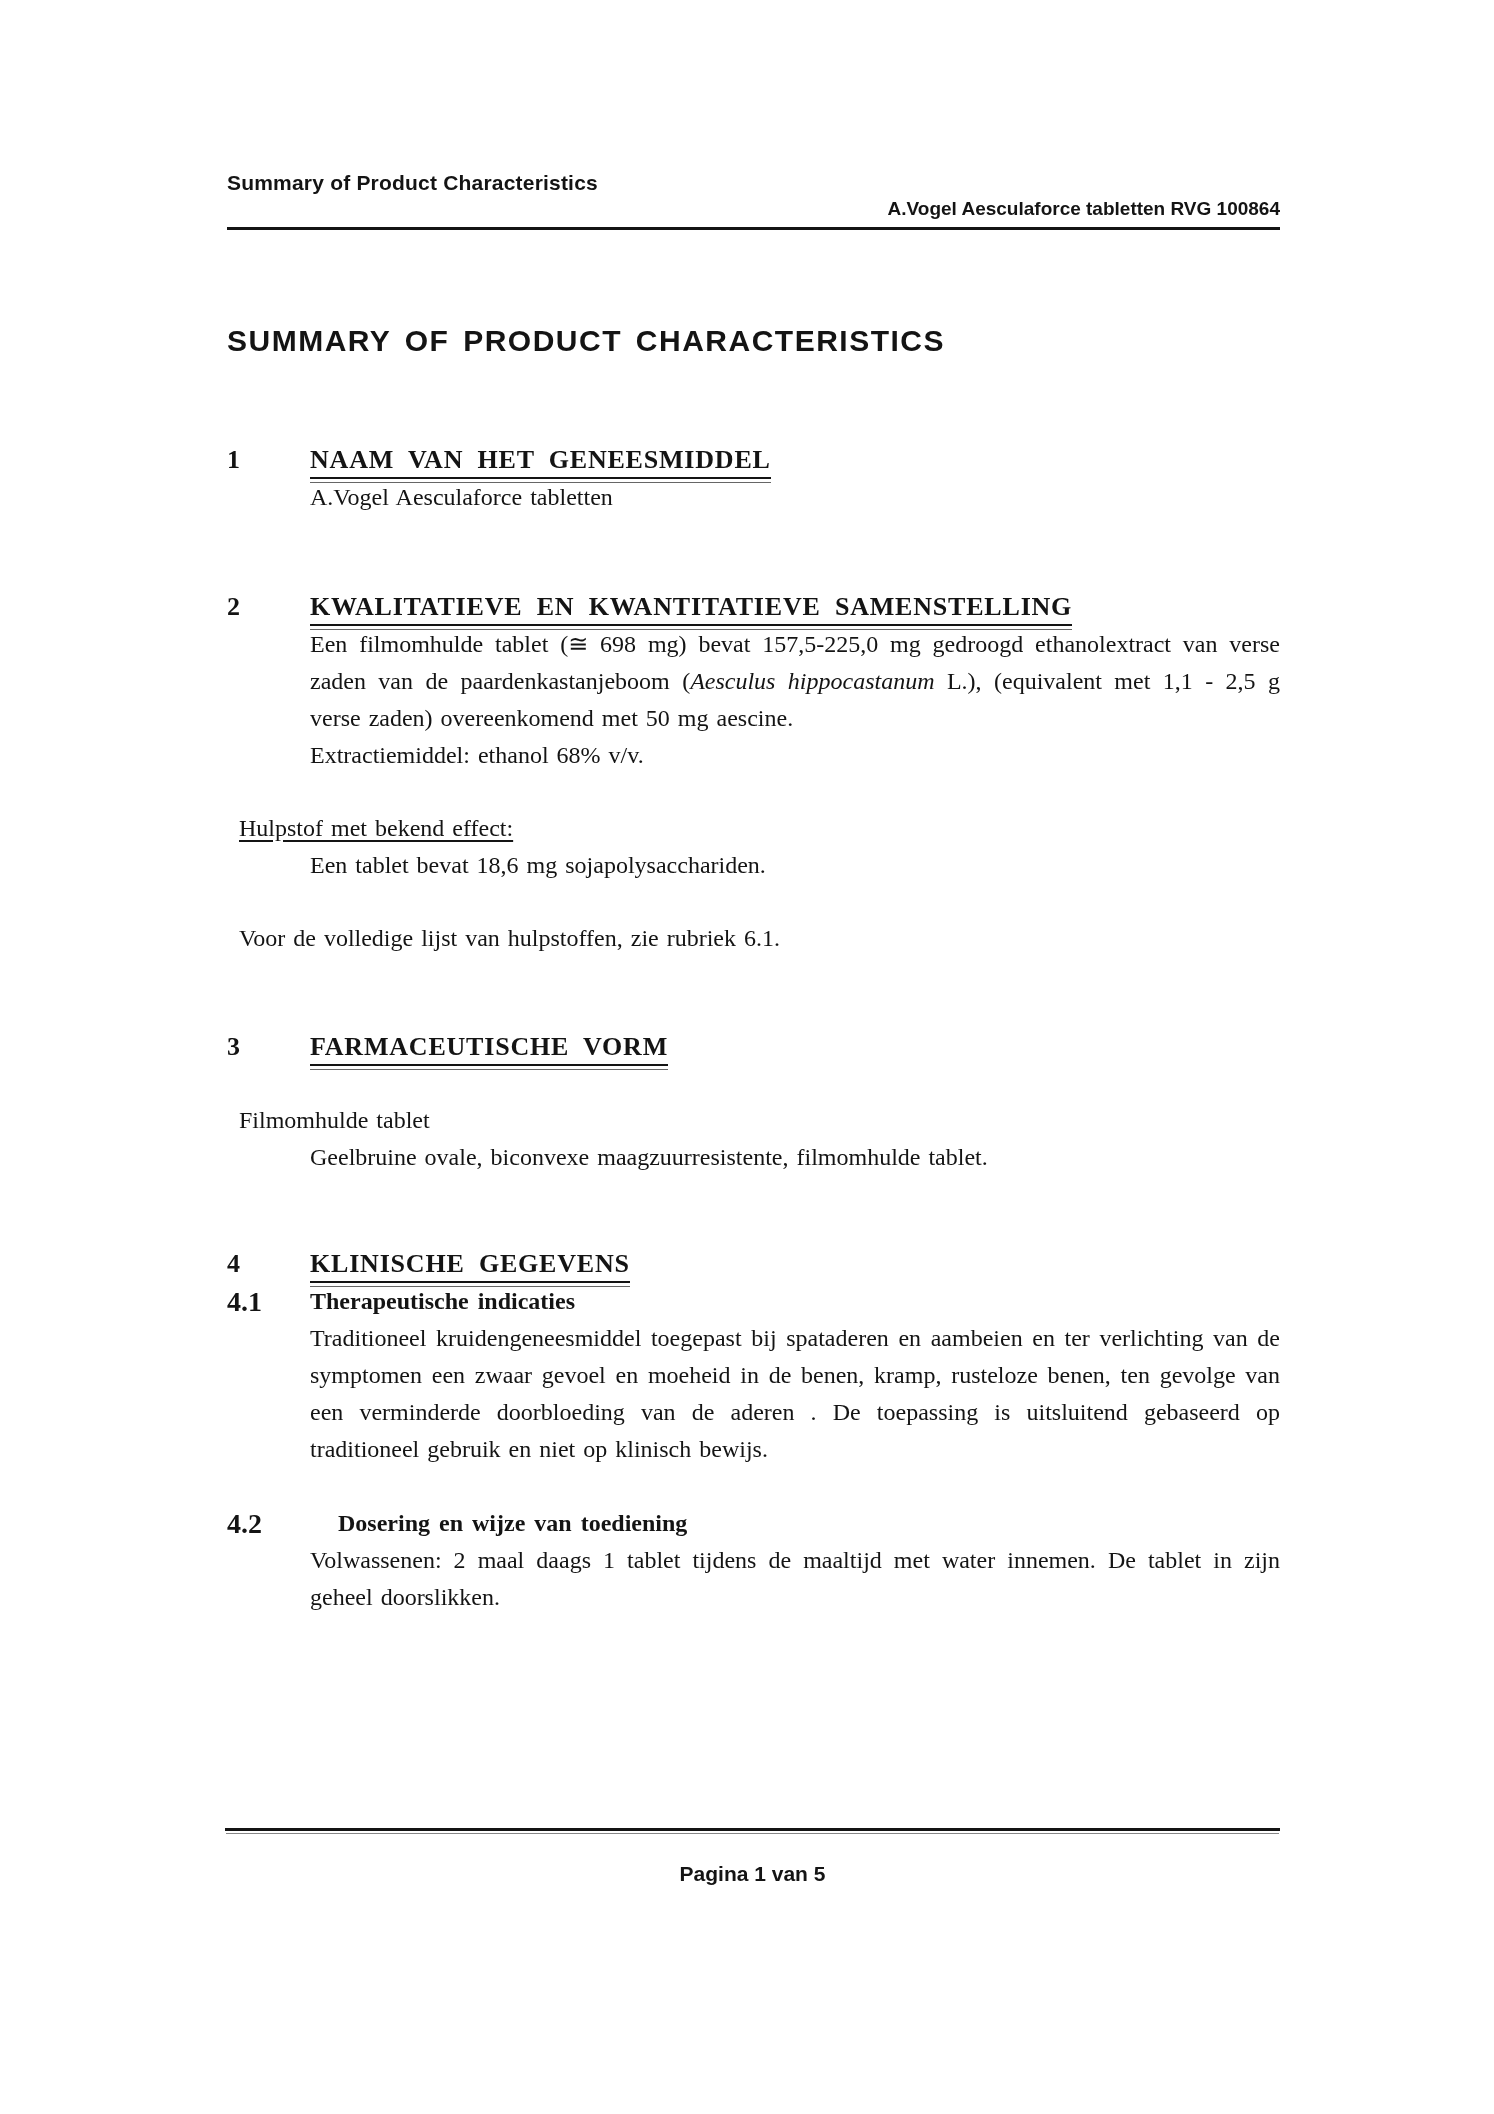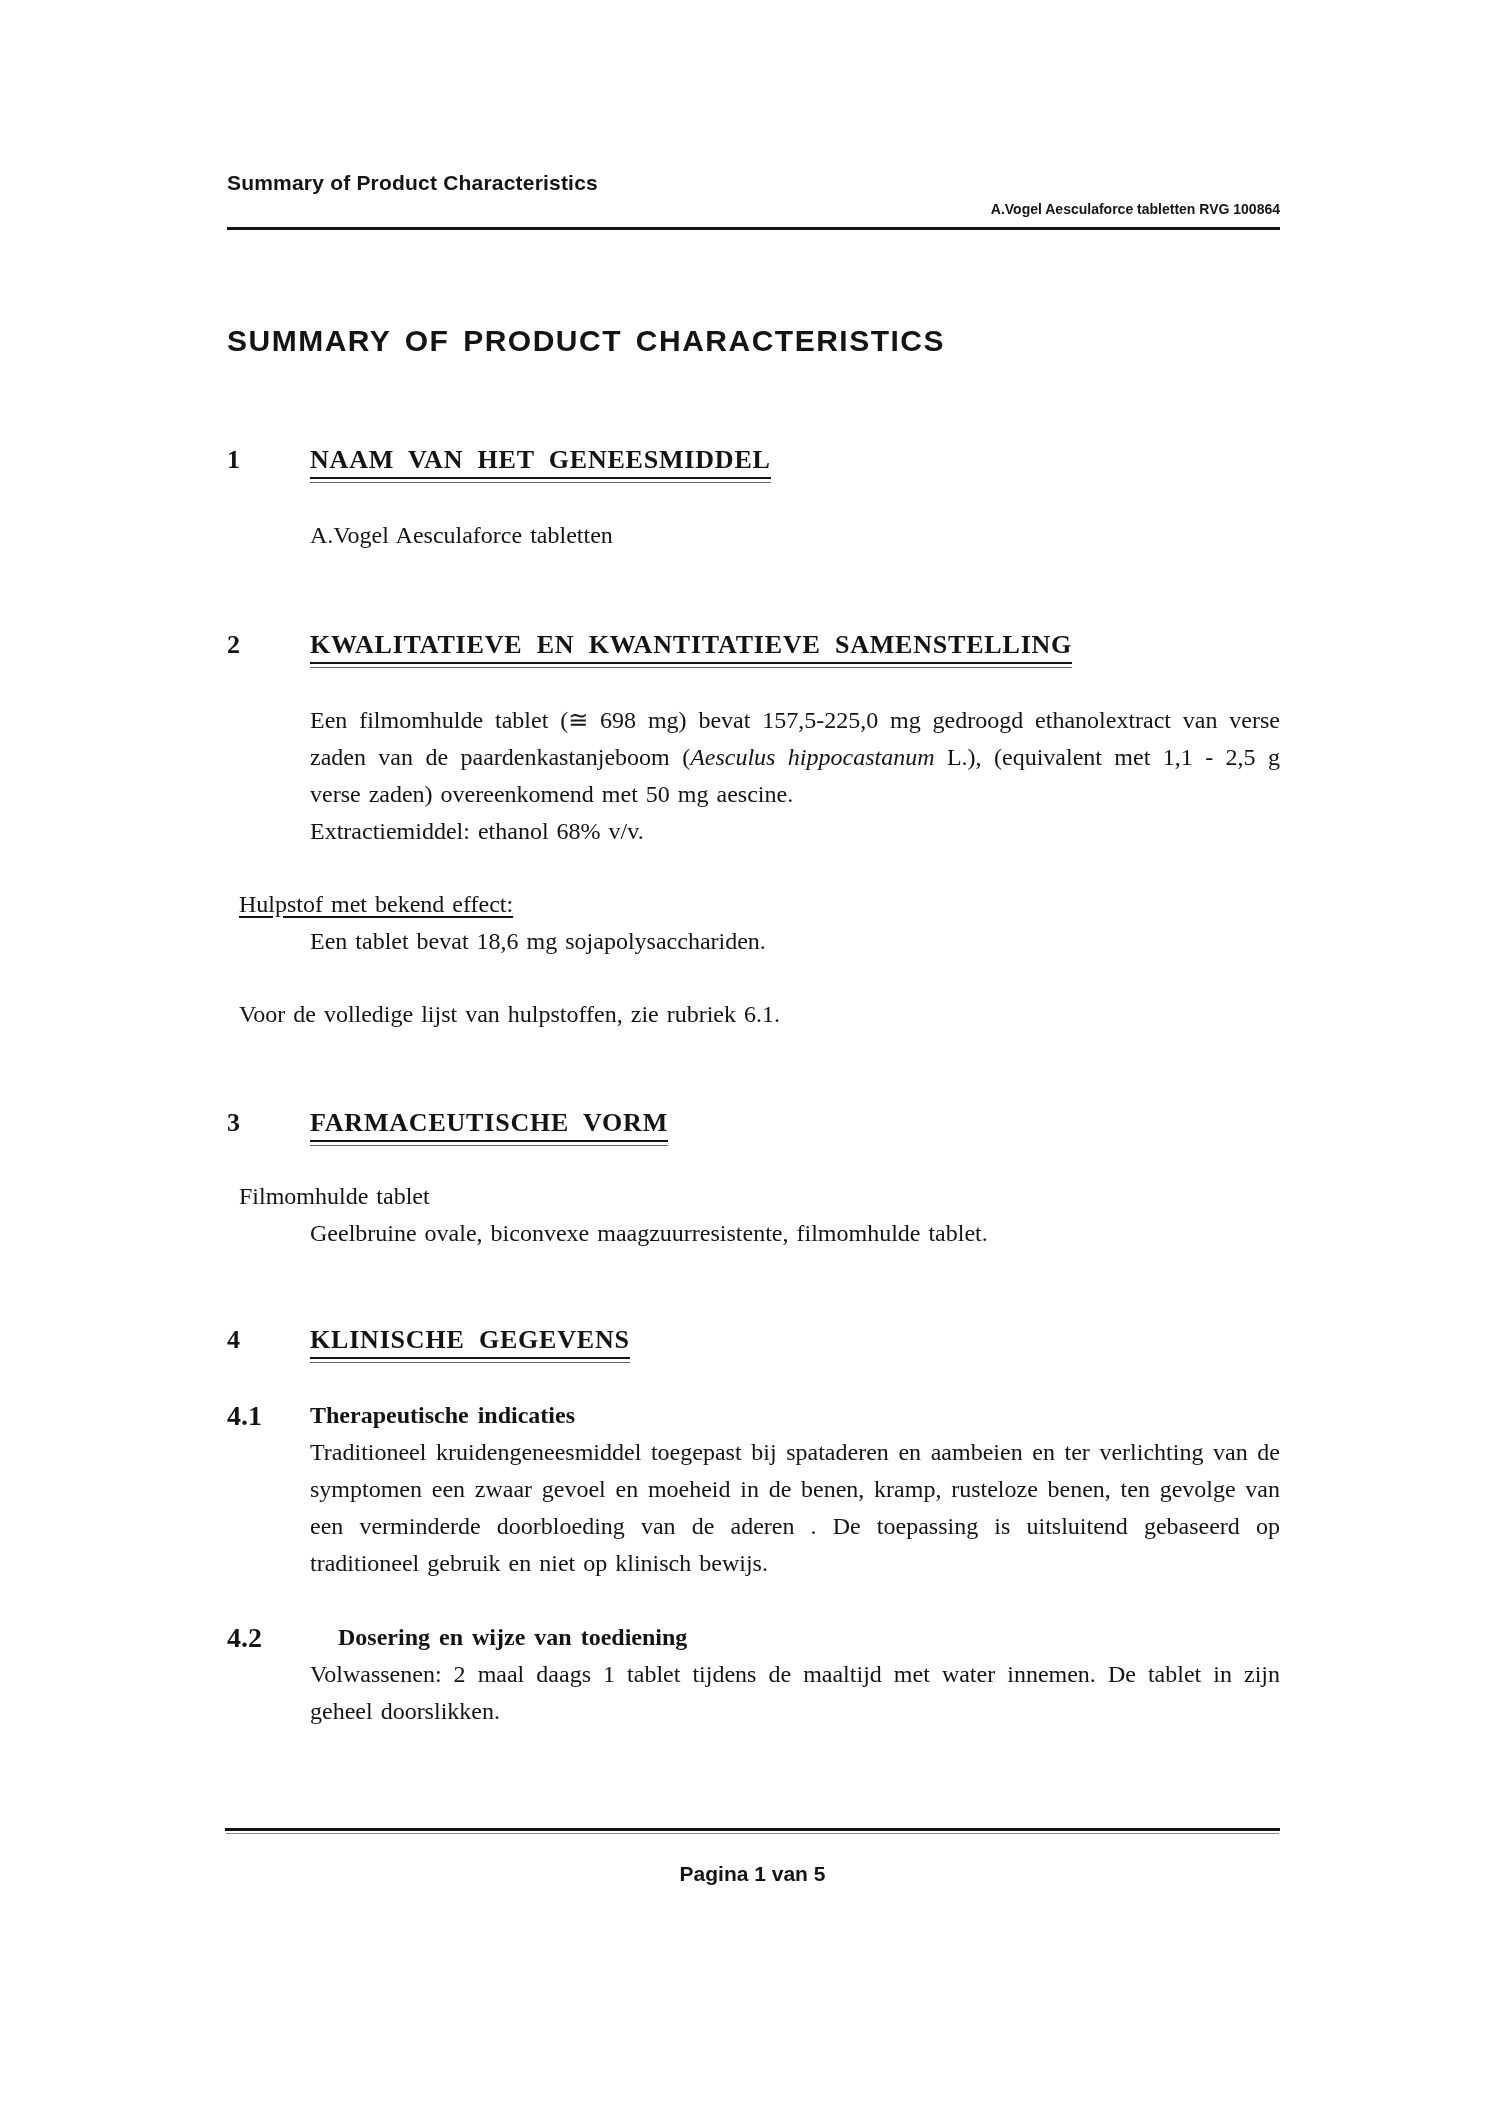--- a/index.html
+++ b/index.html
@@ -25,21 +25,21 @@
     font-family: "Liberation Sans", "DejaVu Sans", sans-serif;
     font-weight: bold;
     font-size: 21px;
     line-height: 26px;
     letter-spacing: 0.2px;
   }
   .hdr-right {
     text-align: right;
     font-family: "Liberation Sans", "DejaVu Sans", sans-serif;
     font-weight: bold;
-    font-size: 14px;
+    font-size: 19px;
     line-height: 26px;
   }
   .hdr-rule {
     margin-top: 5px;
     height: 3px;
     background: #141414;
   }
   
   .main-title {
     margin-top: 93px;
@@ -105,21 +105,21 @@
   .ul-thin {
     text-decoration: underline;
     text-decoration-thickness: 2px;
     text-underline-offset: 4px;
   }
   
   .mt-84 { margin-top: 84px; }
   .mt-74 { margin-top: 74px; }
   .mt-73 { margin-top: 73px; }
   .mt-71 { margin-top: 71px; }
-  .mt-38 { margin-top: 38px; }
+  .mt-38 { }
   .mt-37 { margin-top: 37px; gap: 28px; }
   .mt-36 { margin-top: 36px; margin-left: 12px; }
   
   .footer {
     position: absolute;
     left: 225px;
     width: 1055px;
     top: 1828px;
   }
   .foot-rule {

